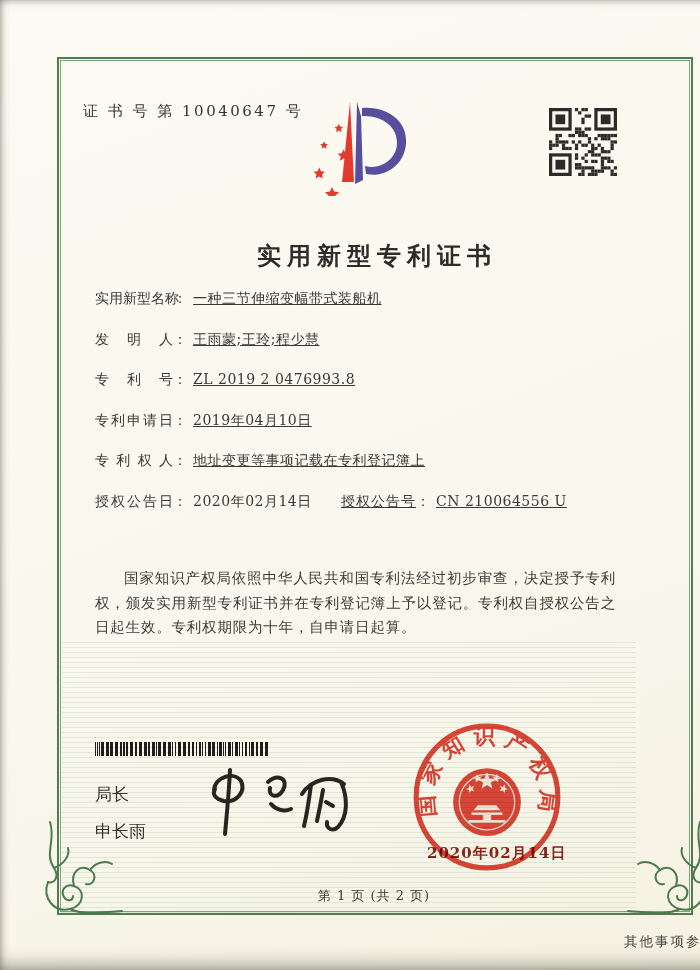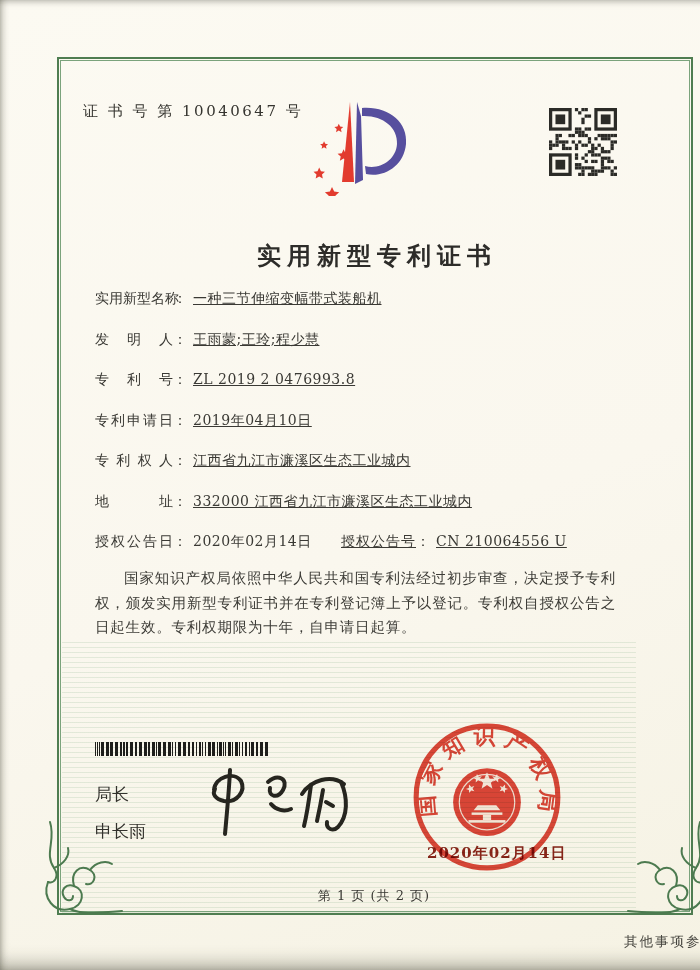--- a/index.html
+++ b/index.html
@@ -205,24 +205,21 @@
     <div class="row">
       <span class="lbl">发明人</span><span class="colon">：</span><span class="val">王雨蒙;王玲;程少慧</span>
     </div>
     <div class="row">
       <span class="lbl">专利号</span><span class="colon">：</span><span class="val">ZL 2019 2 0476993.8</span>
     </div>
     <div class="row">
       <span class="lbl">专利申请日</span><span class="colon">：</span><span class="val">2019年04月10日</span>
     </div>
     <div class="row">
-      <span class="lbl">专利权人</span><span class="colon">：</span><span class="val">江西省九江市濂溪区生态工业城内</span>
-    </div>
-    <div class="row">
-      <span class="lbl">地址</span><span class="colon">：</span><span class="val">332000 江西省九江市濂溪区生态工业城内</span>
+      <span class="lbl">专利权人</span><span class="colon">：</span><span class="val">地址变更等事项记载在专利登记簿上</span>
     </div>
     <div class="row">
       <span class="lbl">授权公告日</span><span class="colon">：</span><span class="val-fixed">2020年02月14日</span><span class="lbl2">授权公告号</span><span class="colon">：</span><span class="val">CN 210064556 U</span>
     </div>
   </div>
 
   <div class="paras">
     <p>国家知识产权局依照中华人民共和国专利法经过初步审查，决定授予专利权，颁发实用新型专利证书并在专利登记簿上予以登记。专利权自授权公告之日起生效。专利权期限为十年，自申请日起算。</p>
   </div>
 

